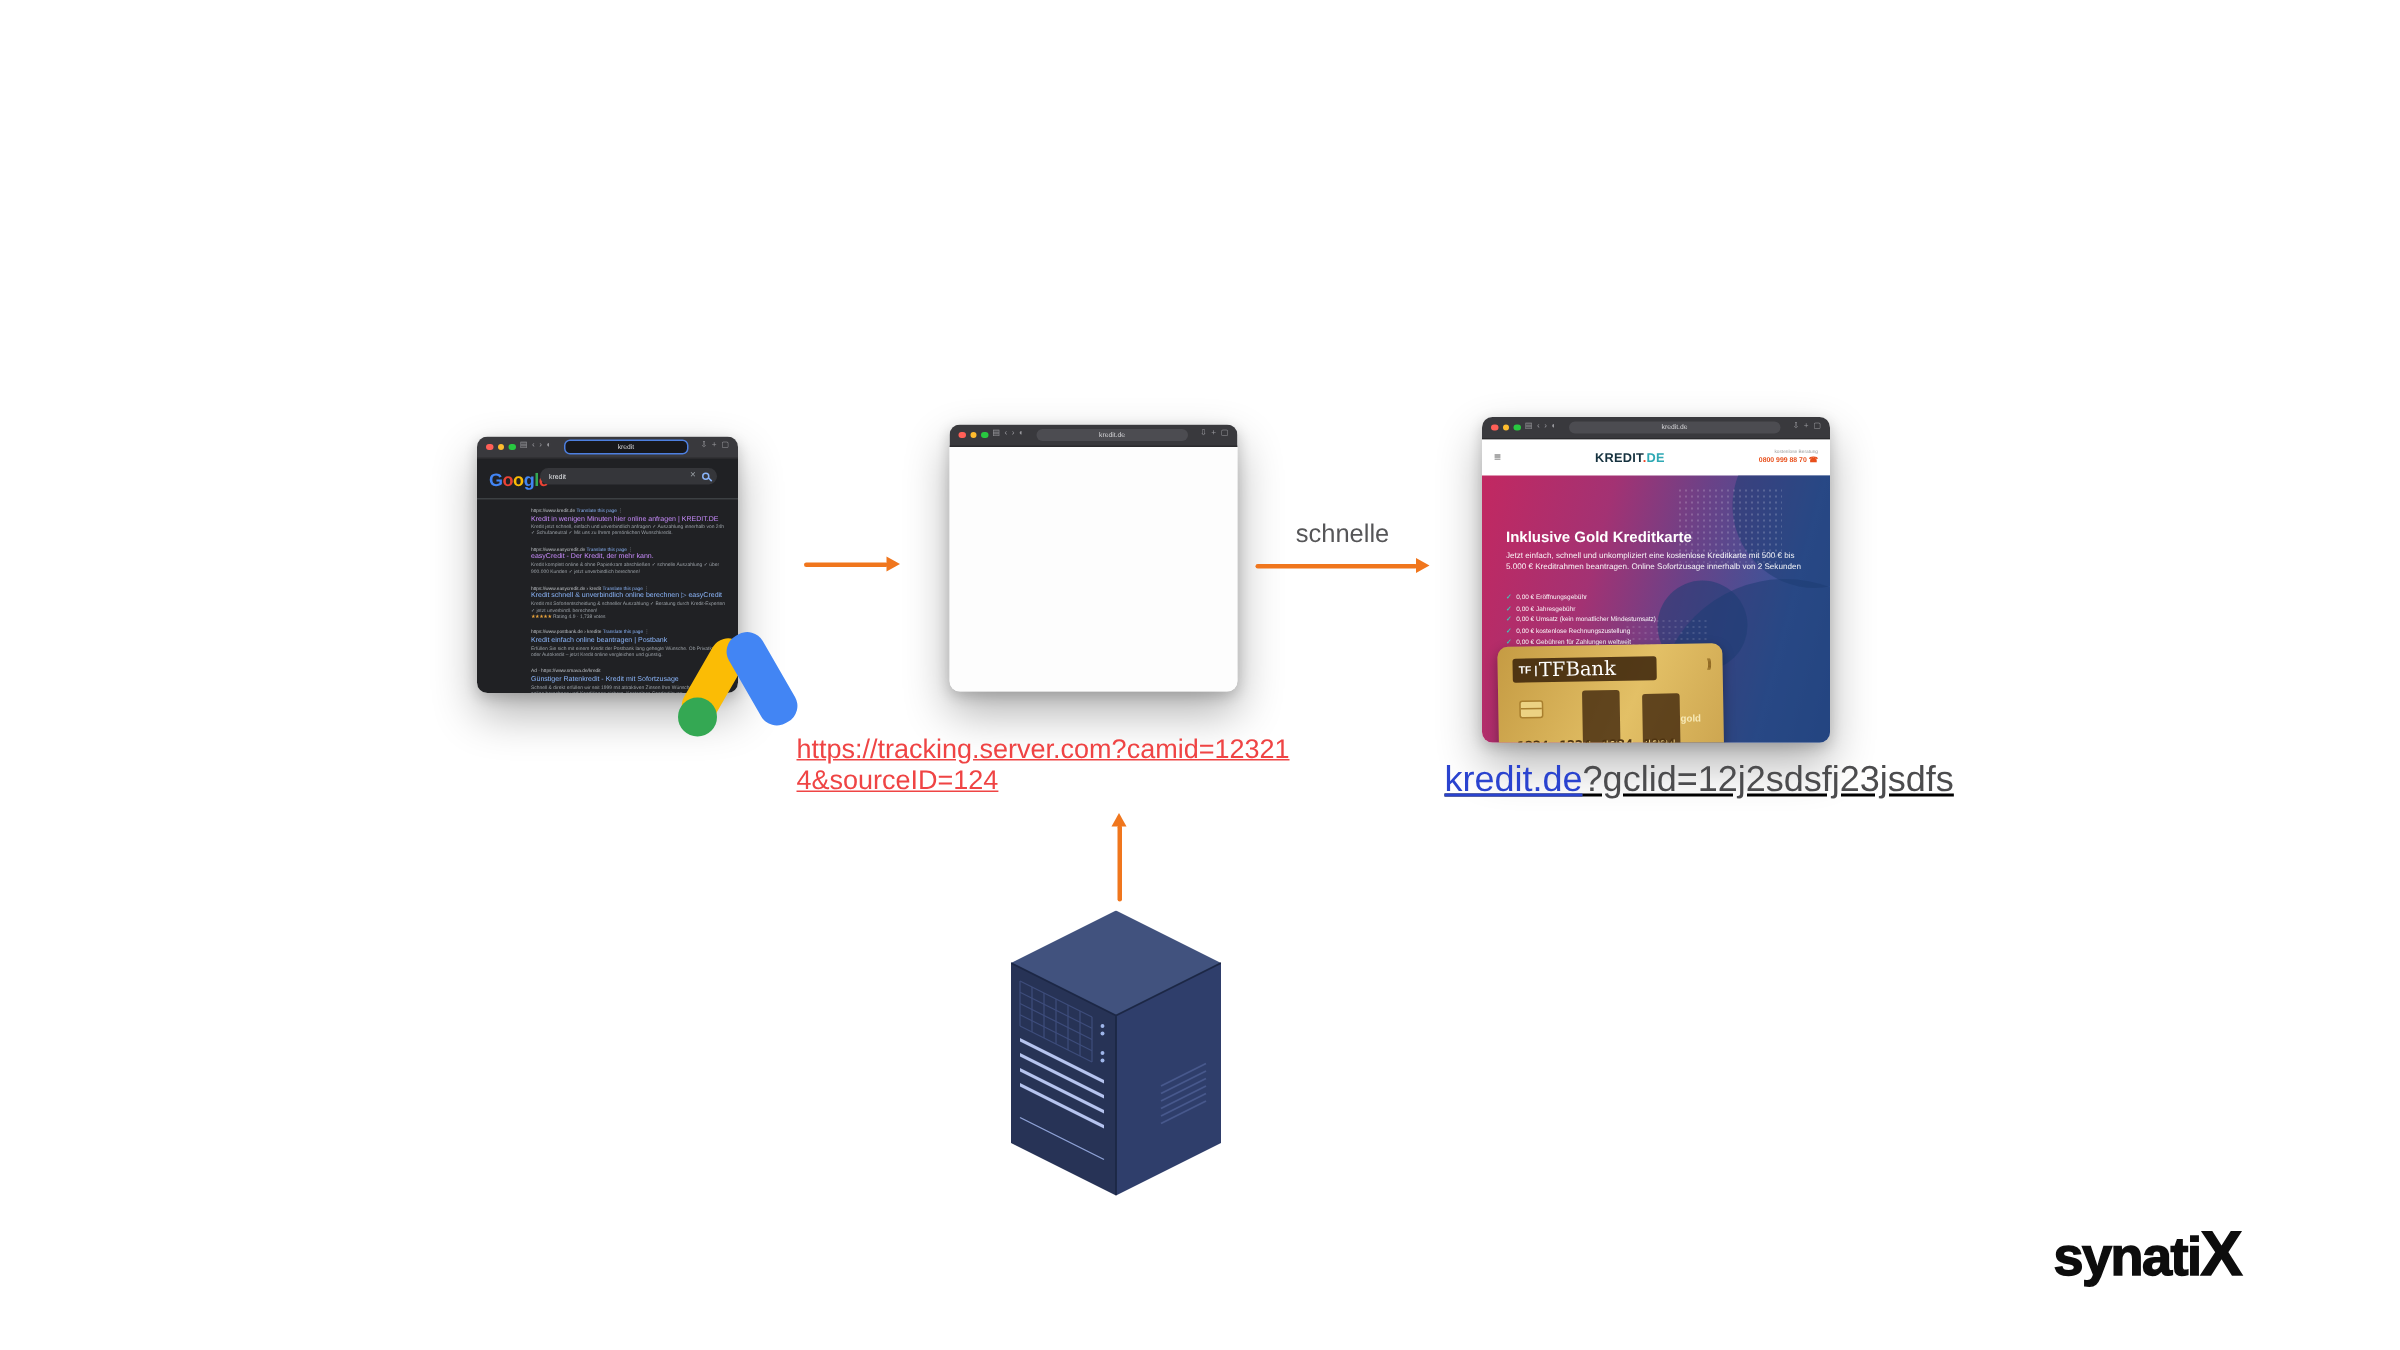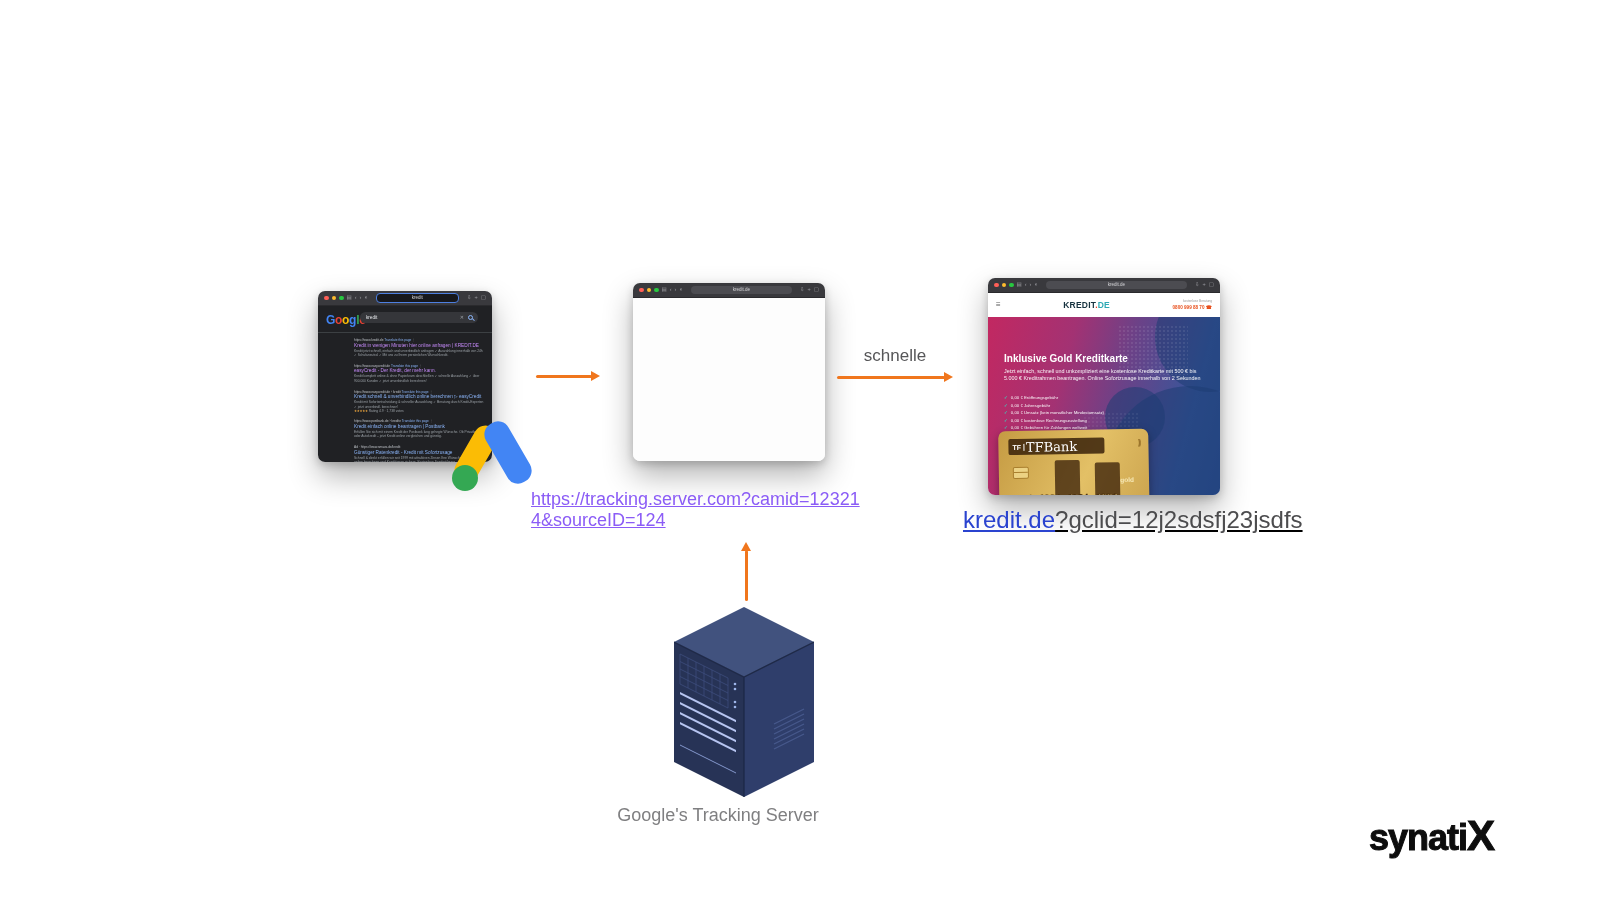--- a/index.html
+++ b/index.html
@@ -61,21 +61,21 @@
   .arrow-h .head{position:absolute;top:0;width:0;height:0;border-left:9px solid #F0761D;
                  border-top:5px solid transparent;border-bottom:5px solid transparent;}
   .arrow-v{position:absolute;}
   .arrow-v .shaft{position:absolute;left:3.5px;top:7px;width:3px;background:#F0761D;border-radius:2px;}
   .arrow-v .head{position:absolute;left:0;top:-1px;width:0;height:0;border-bottom:9px solid #F0761D;
                  border-left:5px solid transparent;border-right:5px solid transparent;}
   .redirect-label{position:absolute;left:835px;top:346px;width:120px;text-align:center;
                   font-size:17px;color:#565658;}
 
   
-  .biglink{position:absolute;font-size:18px;line-height:21px;color:#8b5cf6;
+  .biglink{position:absolute;font-size:18px;line-height:21px;color:#ef4444;
            text-decoration:underline;cursor:pointer;}
   .mixlink{position:absolute;font-size:24px;line-height:21px;text-decoration:underline;}
   .mixlink .lnk{color:#2a43cf;text-decoration:underline;cursor:pointer;}
   .mixlink .rest{color:#4c4c4e;}
 
   
   .site-head{height:24px;background:#fff;display:flex;align-items:center;padding:0 8px;}
   .burger{font-size:8px;color:#5a5a5a;line-height:1;flex:none;}
   .site-logo{flex:1;text-align:center;font-size:8.5px;font-weight:bold;letter-spacing:.2px;}
   .site-logo .k1{color:#16323f}.site-logo .kdot{color:#ee4123}.site-logo .k2{color:#2fa9b4}
@@ -346,19 +346,18 @@
       <g stroke="#47588c" stroke-width="1.3">
         <line x1="100" y1="117" x2="130" y2="102"></line>
           <line x1="100" y1="122" x2="130" y2="107"></line>
         <line x1="100" y1="127" x2="130" y2="112"></line>
           <line x1="100" y1="132" x2="130" y2="117"></line>
         <line x1="100" y1="137" x2="130" y2="122"></line>
           <line x1="100" y1="142" x2="130" y2="127"></line>
       </g>
     </svg>
   </div>
-  <div class="server-label">Google's Tracking Server</div>
 
   <div class="synatix">
     <span class="pre">synati</span><span class="bigx">X</span>
   </div>
 
 </div>
 
 </body></html>

